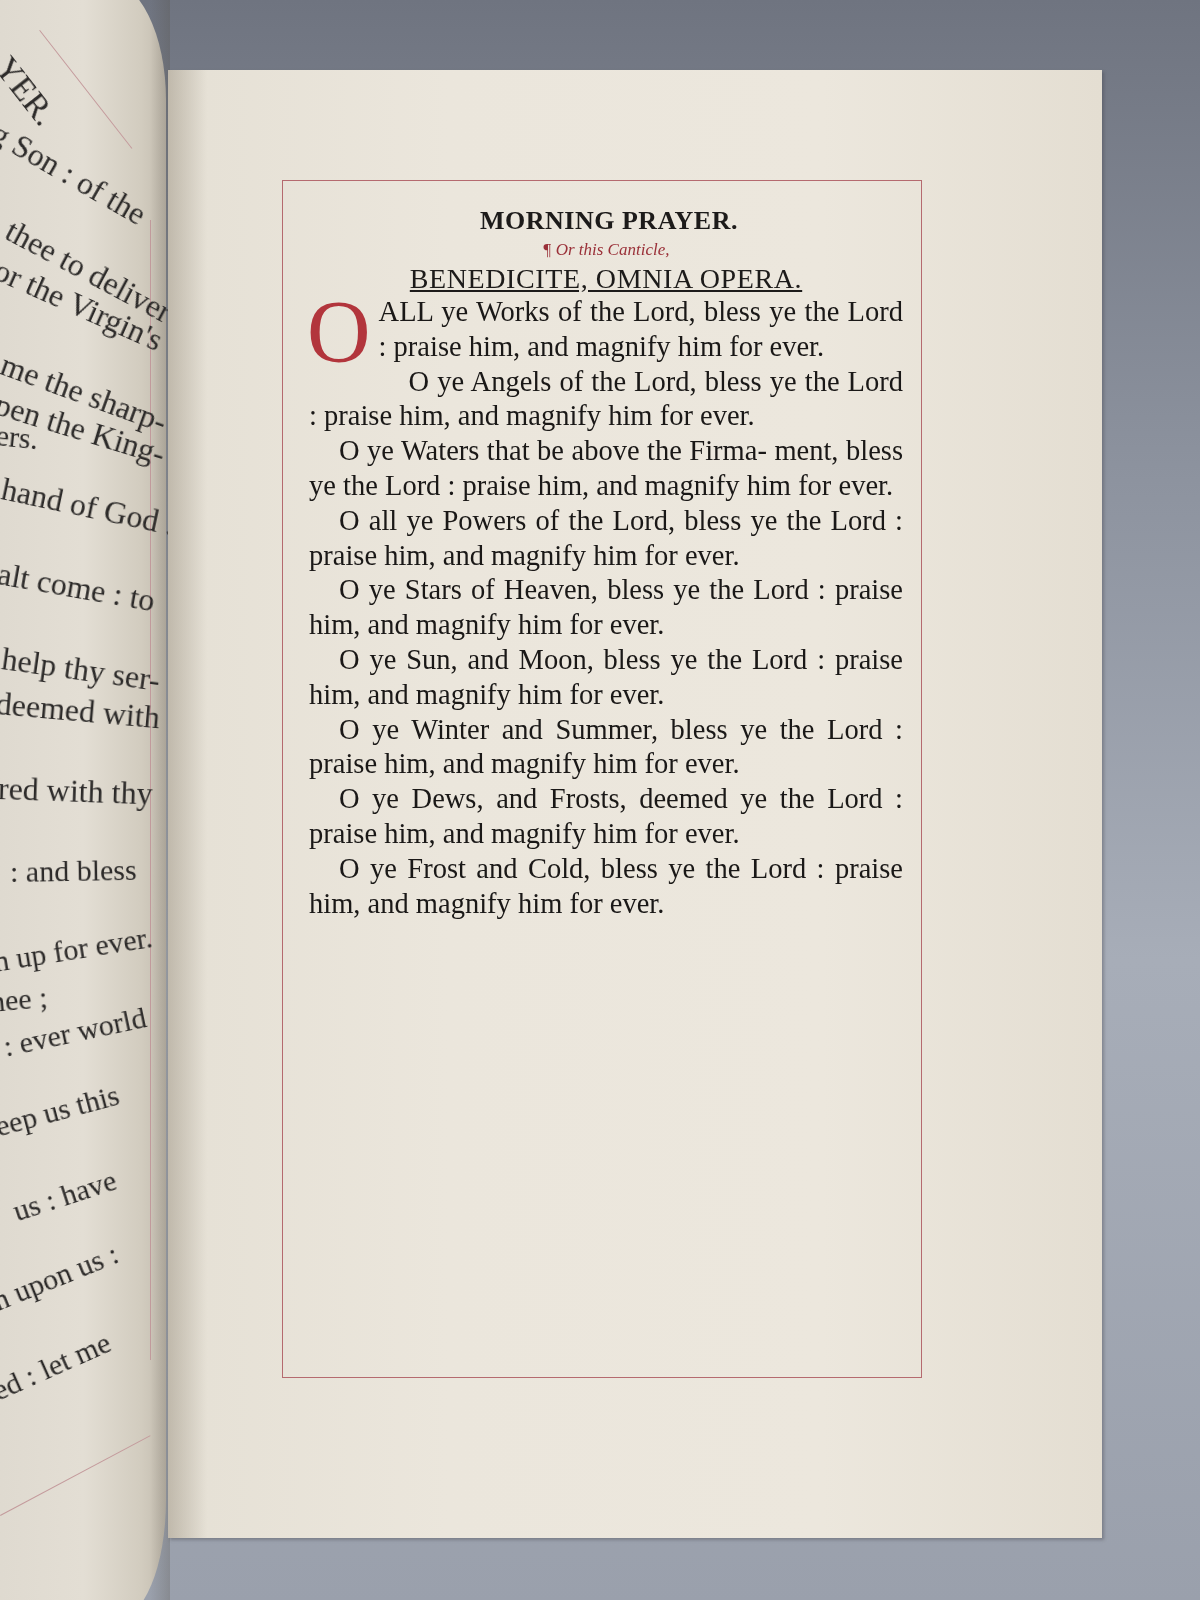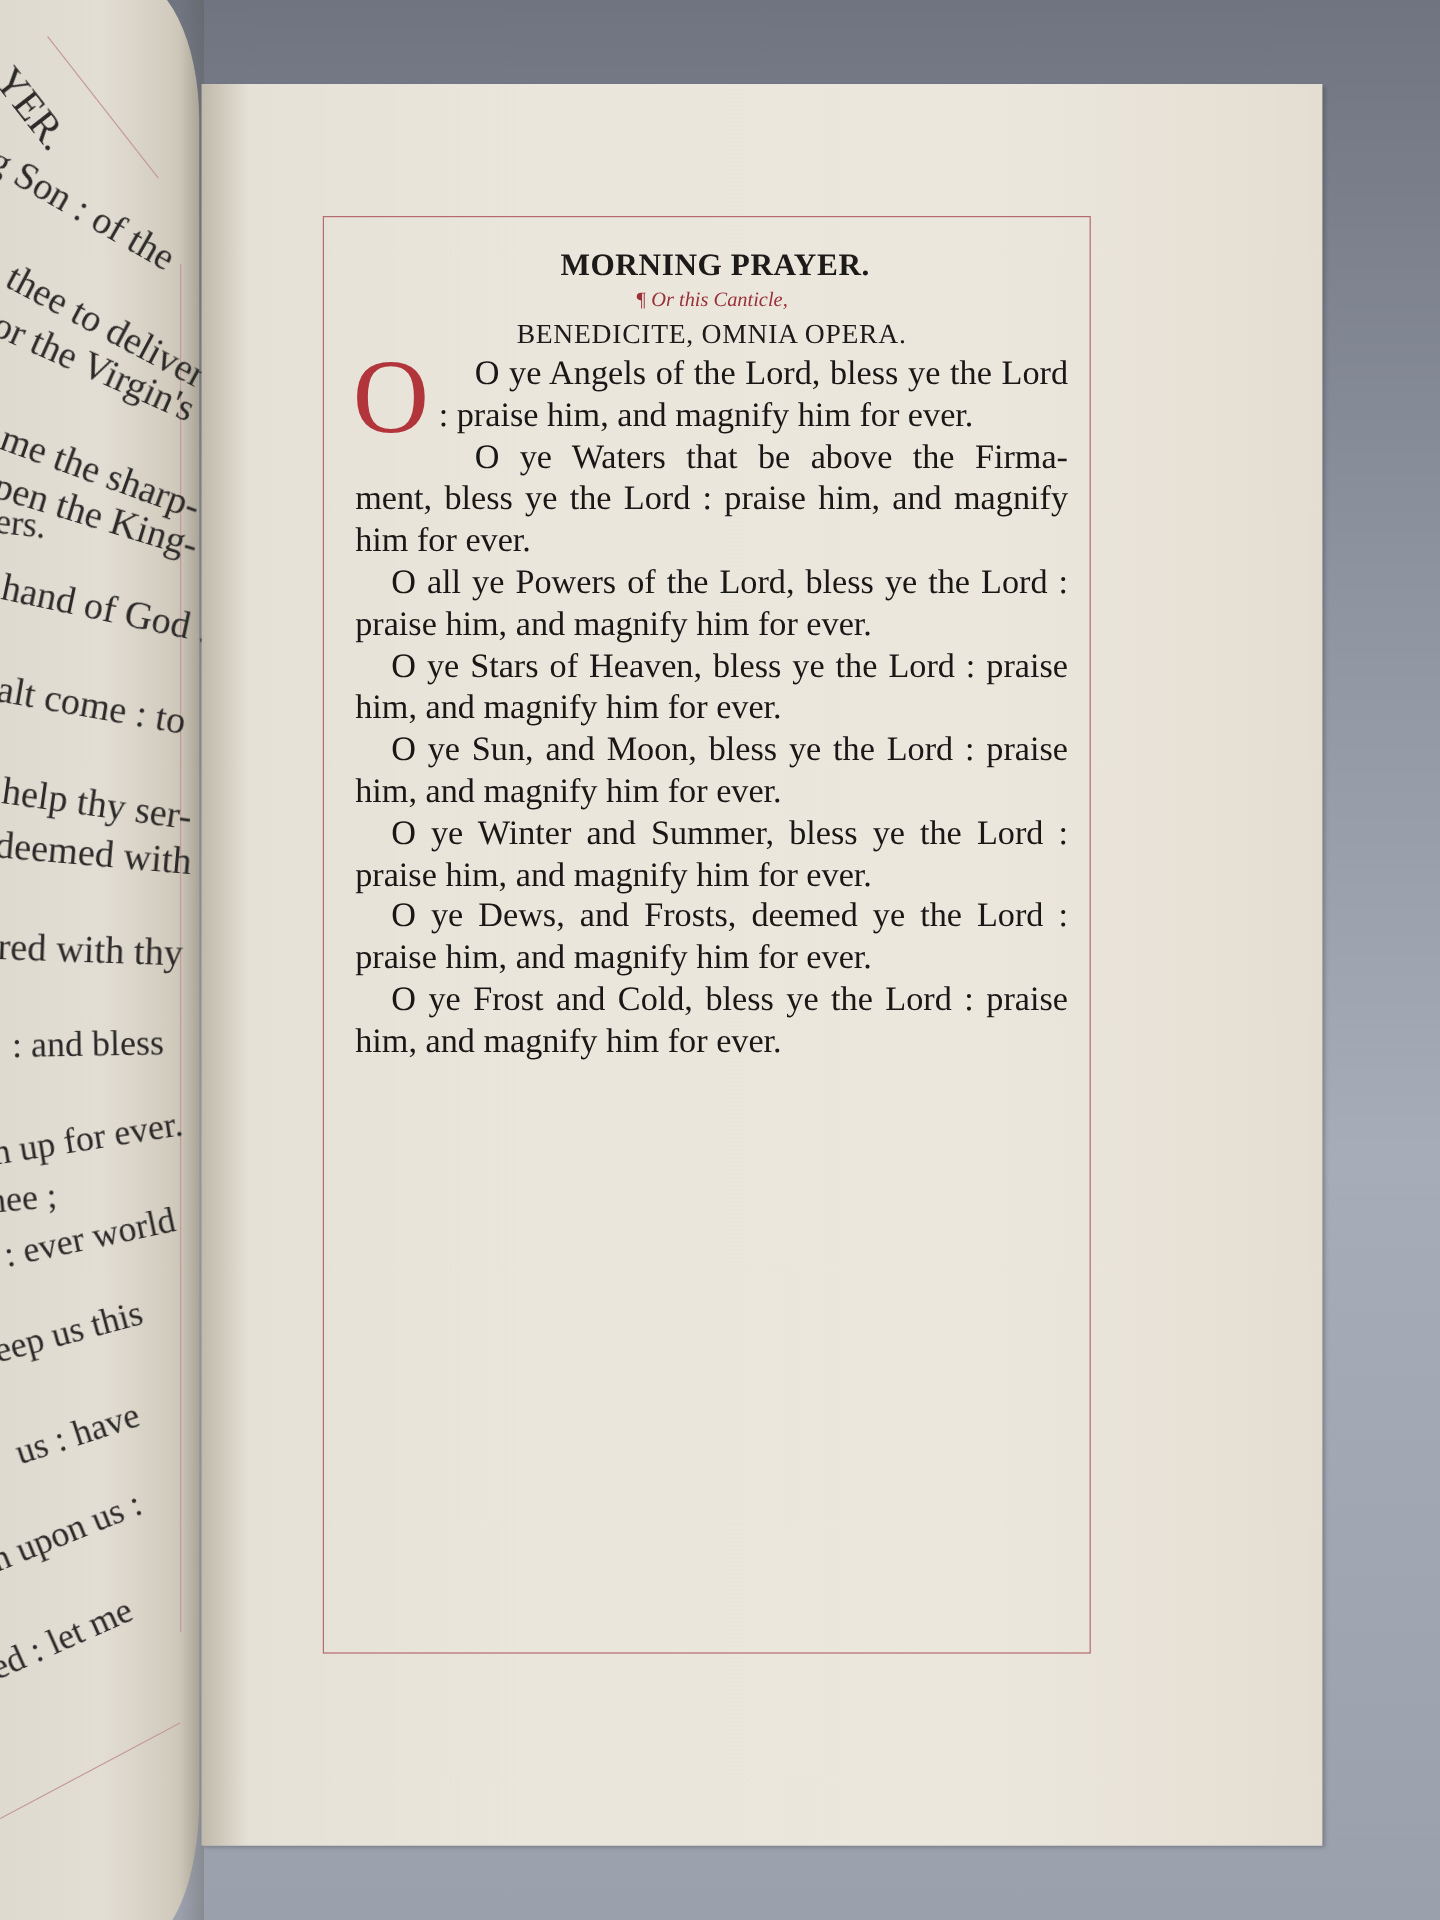--- a/index.html
+++ b/index.html
@@ -12,36 +12,36 @@
     .page-right {
       position: absolute; left: 168px; top: 70px; width: 934px; height: 1468px;
       background: linear-gradient(90deg, #d8d2c5 0%, #e6e1d6 4%, #ebe6dc 30%, #ece7dd 70%, #e4ded2 100%);
       box-shadow: 2px 2px 3px rgba(60,60,70,0.35);
     }
     .page-right::before {
       content: ""; position: absolute; left: 0; top: 0; width: 40px; height: 100%;
       background: linear-gradient(90deg, rgba(120,110,95,0.25), rgba(120,110,95,0));
     }
     .frame {
-      position: absolute; left: 101px; top: 110px; width: 640px; height: 1198px;
+      position: absolute; left: 114px; top: 110px; width: 640px; height: 1198px;
       border: 1.5px solid #b56a6f;
       box-sizing: border-box;
     }
     .frame-inner { position: absolute; left: 26px; right: 18px; top: 22px; bottom: 0; }
     .running-head {
       text-align: center; font-size: 26px; letter-spacing: 0.5px; color: #1d1b1a;
       margin: 0; line-height: 36px; padding-left: 6px;
     }
     .rubric {
       text-align: center; font-size: 17px; font-style: italic; color: #9a3038;
       line-height: 22px;
     }
     .canticle-title {
-      text-align: center; font-size: 23px; color: #1d1b1a; letter-spacing: 0.6px;
-      margin-top: 4px; line-height: 28px;
+      text-align: center; font-size: 28px; color: #1d1b1a; letter-spacing: 0.6px;
+      margin-top: 4px; line-height: 28px; text-decoration: underline;
     }
     .verses { font-size: 28.5px; line-height: 34.8px; color: #1a1817; margin-top: 2px; }
     .verse { text-align: justify; text-align-last: left; text-indent: 30px; margin: 0; }
     .verse.first { text-indent: 0; }
     .dropcap {
       float: left; font-size: 88px; line-height: 66px; color: #b2353c;
       margin: 4px 8px 0 -2px; font-family: "Liberation Serif", serif;
     }
     
     .page-left {
@@ -103,20 +103,21 @@
 
 <div class="page-right">
   <div class="frame">
     <div class="frame-inner">
       <h1 class="running-head">MORNING PRAYER.</h1>
       <div class="rubric">¶ Or this Canticle,</div>
       <div class="canticle-title">BENEDICITE, OMNIA OPERA.</div>
       <div class="verses">
         <p class="verse first">
           <span class="dropcap">O</span>
+          <span>ALL ye Works of the Lord, bless ye the Lord : praise him, and magnify him for ever.</span>
         </p>
         <p class="verse">O ye Angels of the Lord, bless ye the Lord : praise him, and magnify him for ever.</p>
         <p class="verse">O ye Waters that be above the Firma- ment, bless ye the Lord : praise him, and magnify him for ever.</p>
         <p class="verse">O all ye Powers of the Lord, bless ye the Lord : praise him, and magnify him for ever.</p>
         <p class="verse">O ye Stars of Heaven, bless ye the Lord : praise him, and magnify him for ever.</p>
         <p class="verse">O ye Sun, and Moon, bless ye the Lord : praise him, and magnify him for ever.</p>
         <p class="verse">O ye Winter and Summer, bless ye the Lord : praise him, and magnify him for ever.</p>
         <p class="verse">O ye Dews, and Frosts, deemed ye the Lord : praise him, and magnify him for ever.</p>
         <p class="verse">O ye Frost and Cold, bless ye the Lord : praise him, and magnify him for ever.</p>
       </div>

